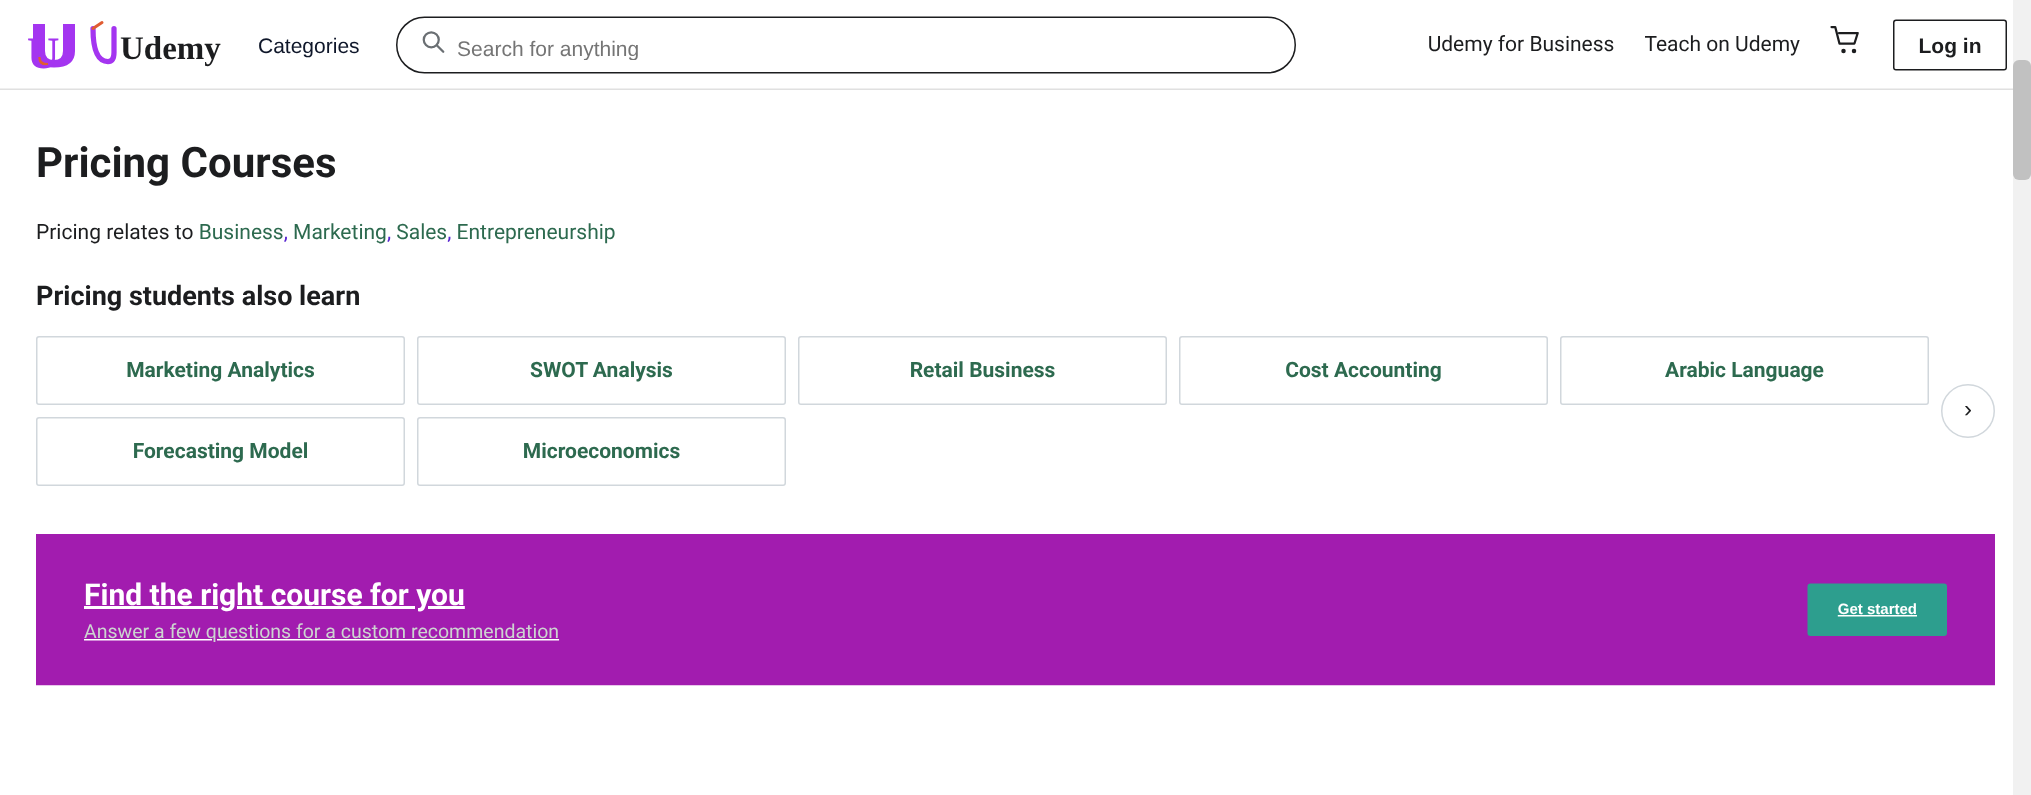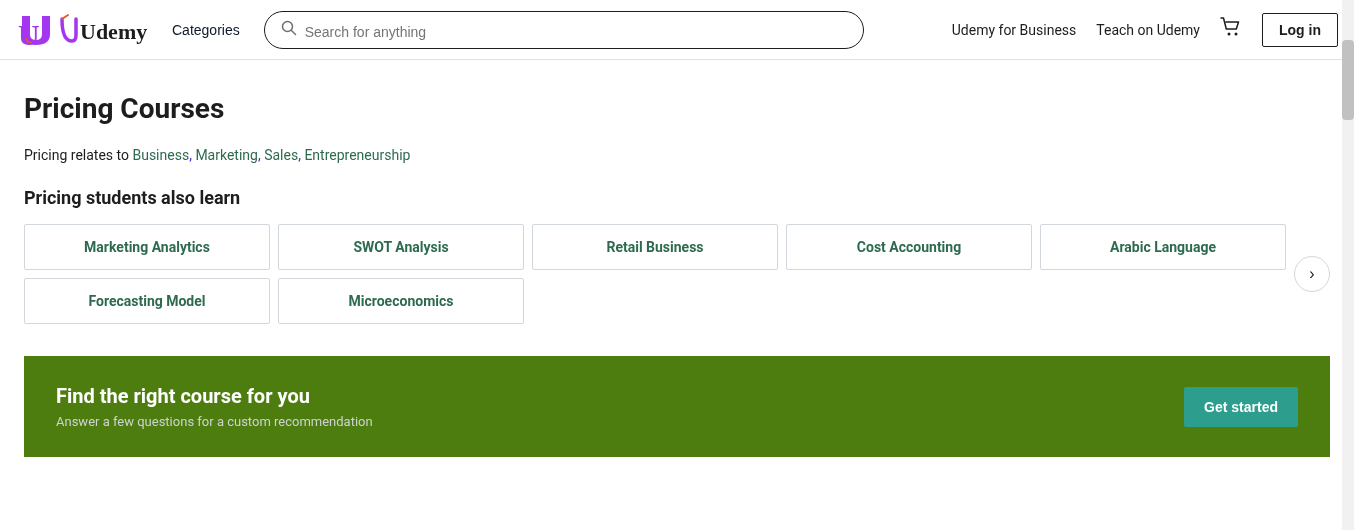--- a/index.html
+++ b/index.html
@@ -167,44 +167,45 @@
       justify-content: center;
       margin-left: 8px;
       font-size: 16px;
       color: #1c1d1f;
       flex-shrink: 0;
     }
 
     
     .banner {
       margin-top: 32px;
-      background: #4d7c0f;
+      background: #a21caf;
       color: #fff;
       display: flex;
       align-items: center;
       justify-content: space-between;
       padding: 28px 32px;
       position: relative;
       overflow: hidden;
+      text-decoration: underline;
     }
     .banner-left {}
     .banner-title {
       font-size: 20px;
       font-weight: 700;
       margin-bottom: 6px;
     }
     .banner-subtitle {
       font-size: 13px;
       color: #cdd4d0;
     }
     .banner-btn {
       padding: 12px 20px;
       background: #2d9e8e;
       color: #fff;
-      font-size: 14px;
+      font-size: 10px;
       font-weight: 700;
       border: none;
       cursor: pointer;
       border-radius: 2px;
       white-space: nowrap;
     }
 
     
     .scrollbar-track {
       position: fixed;

